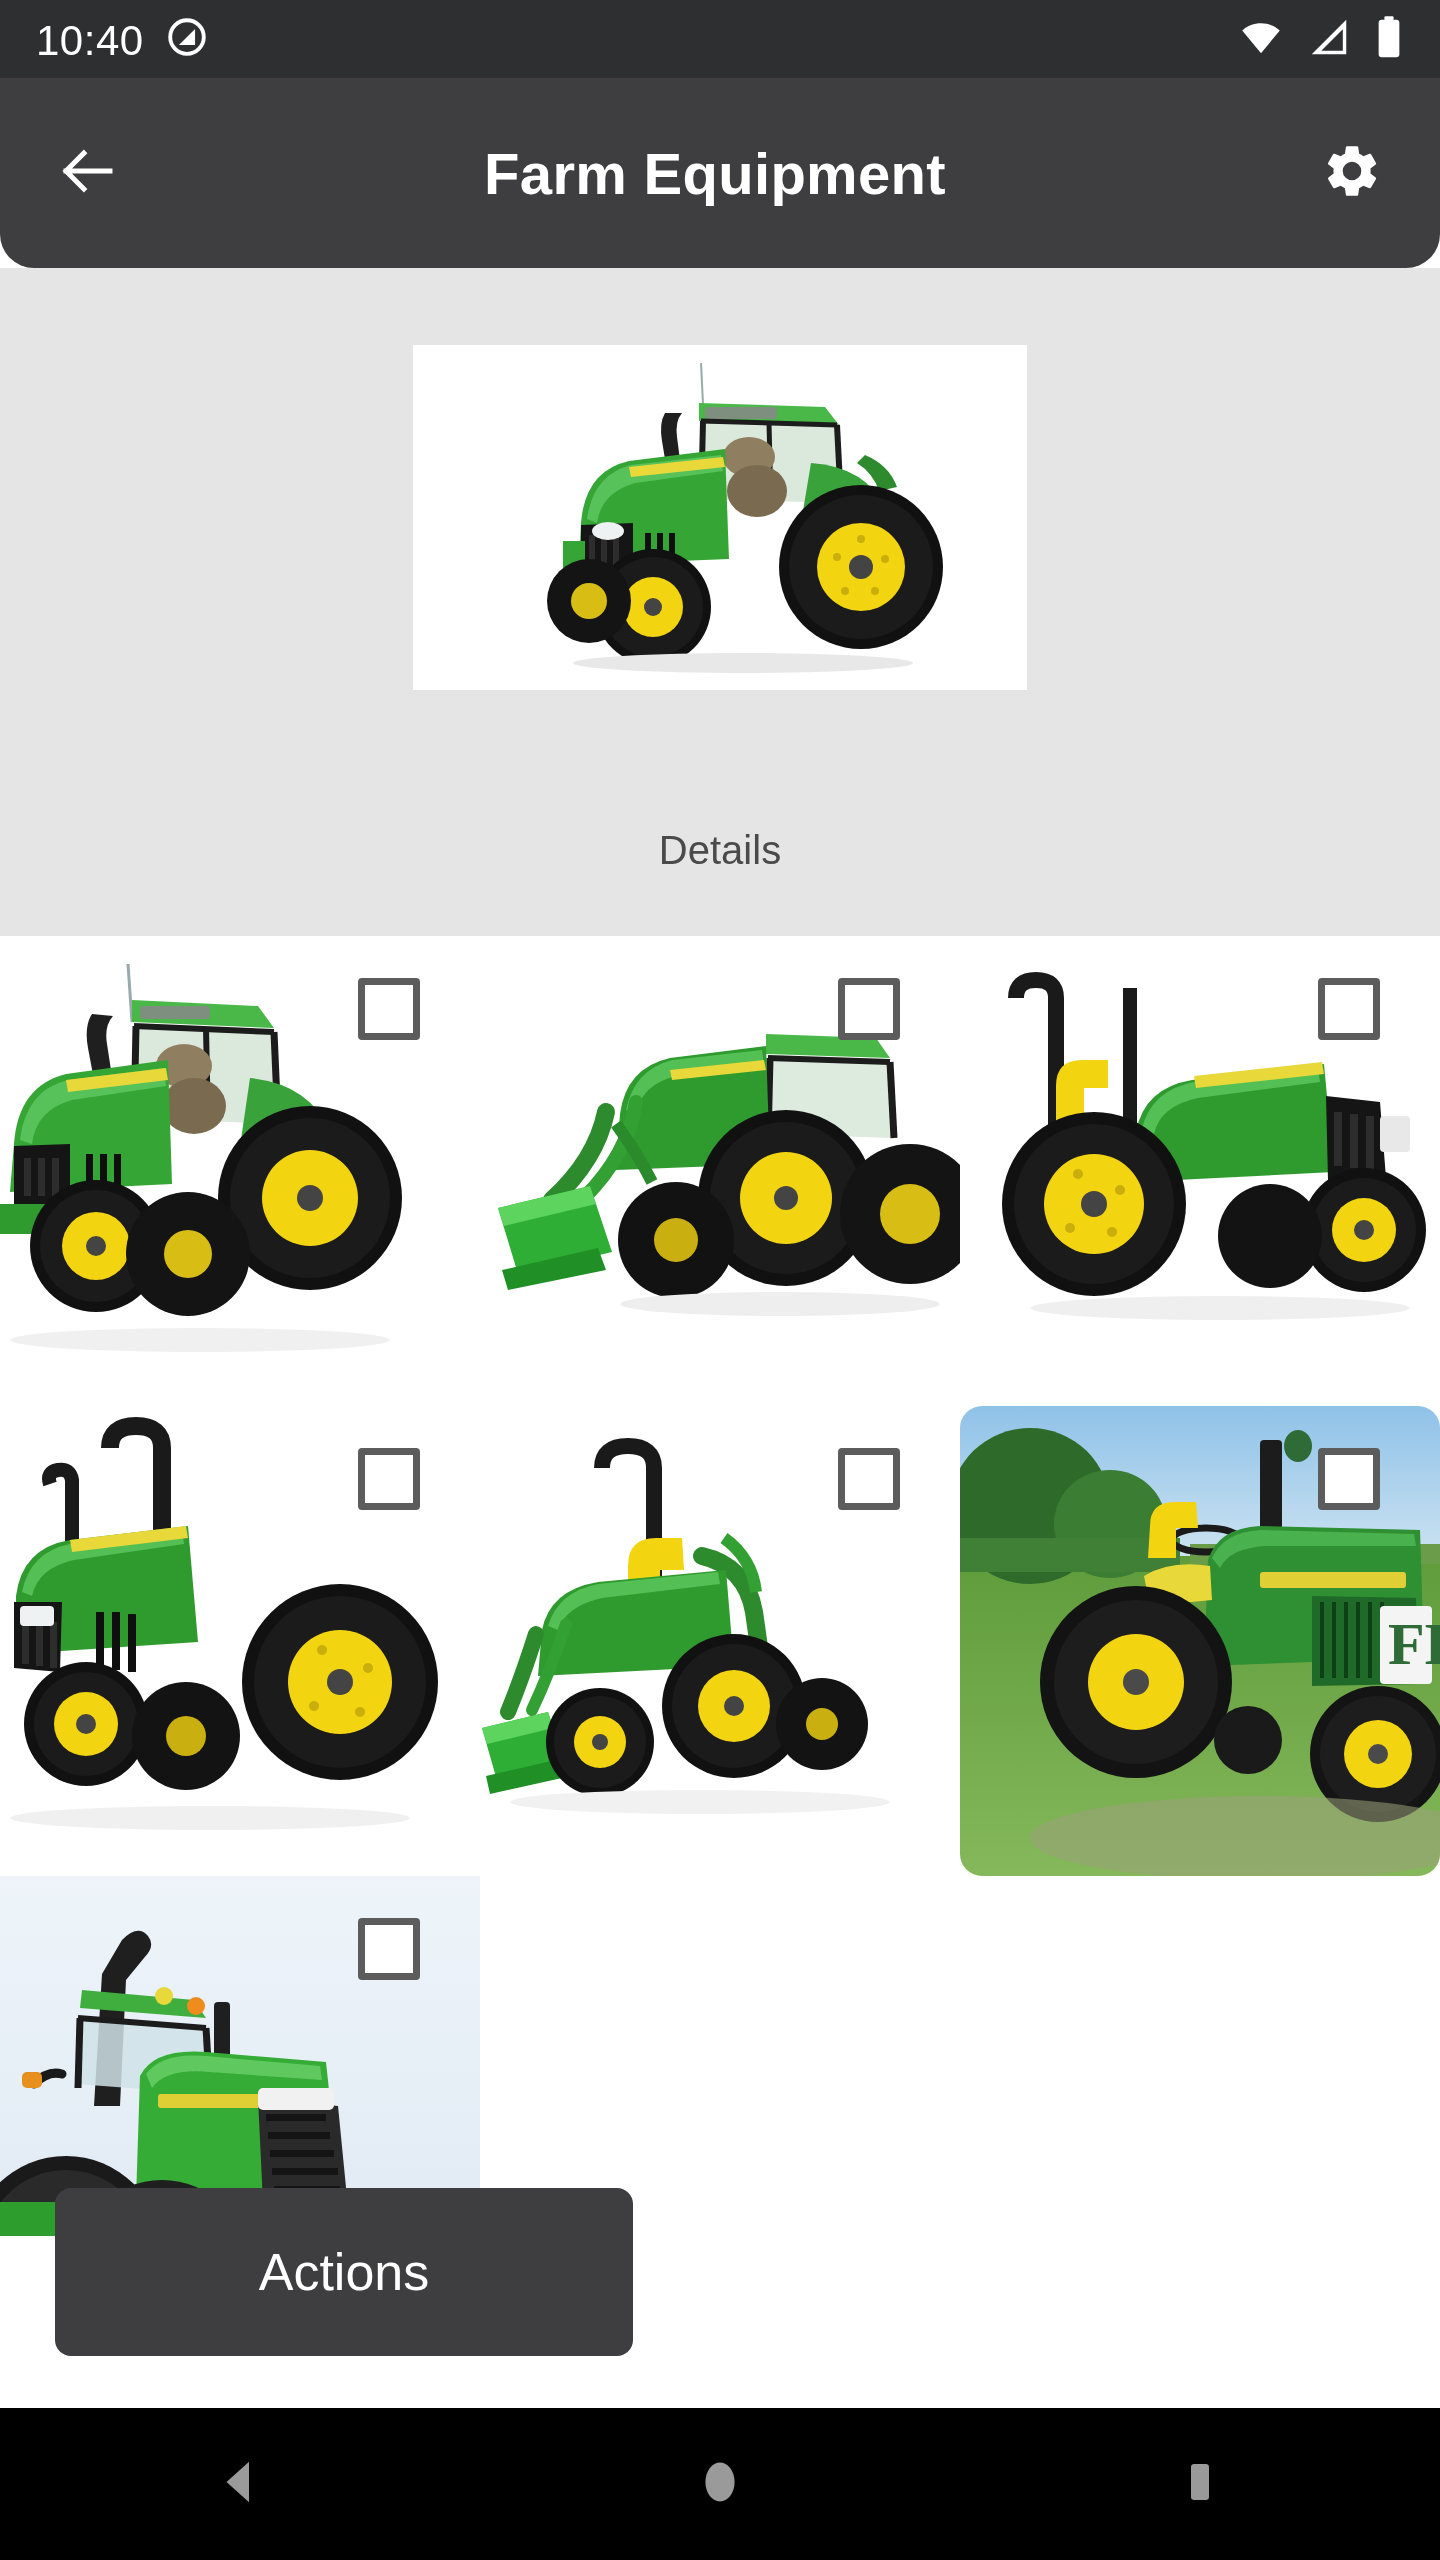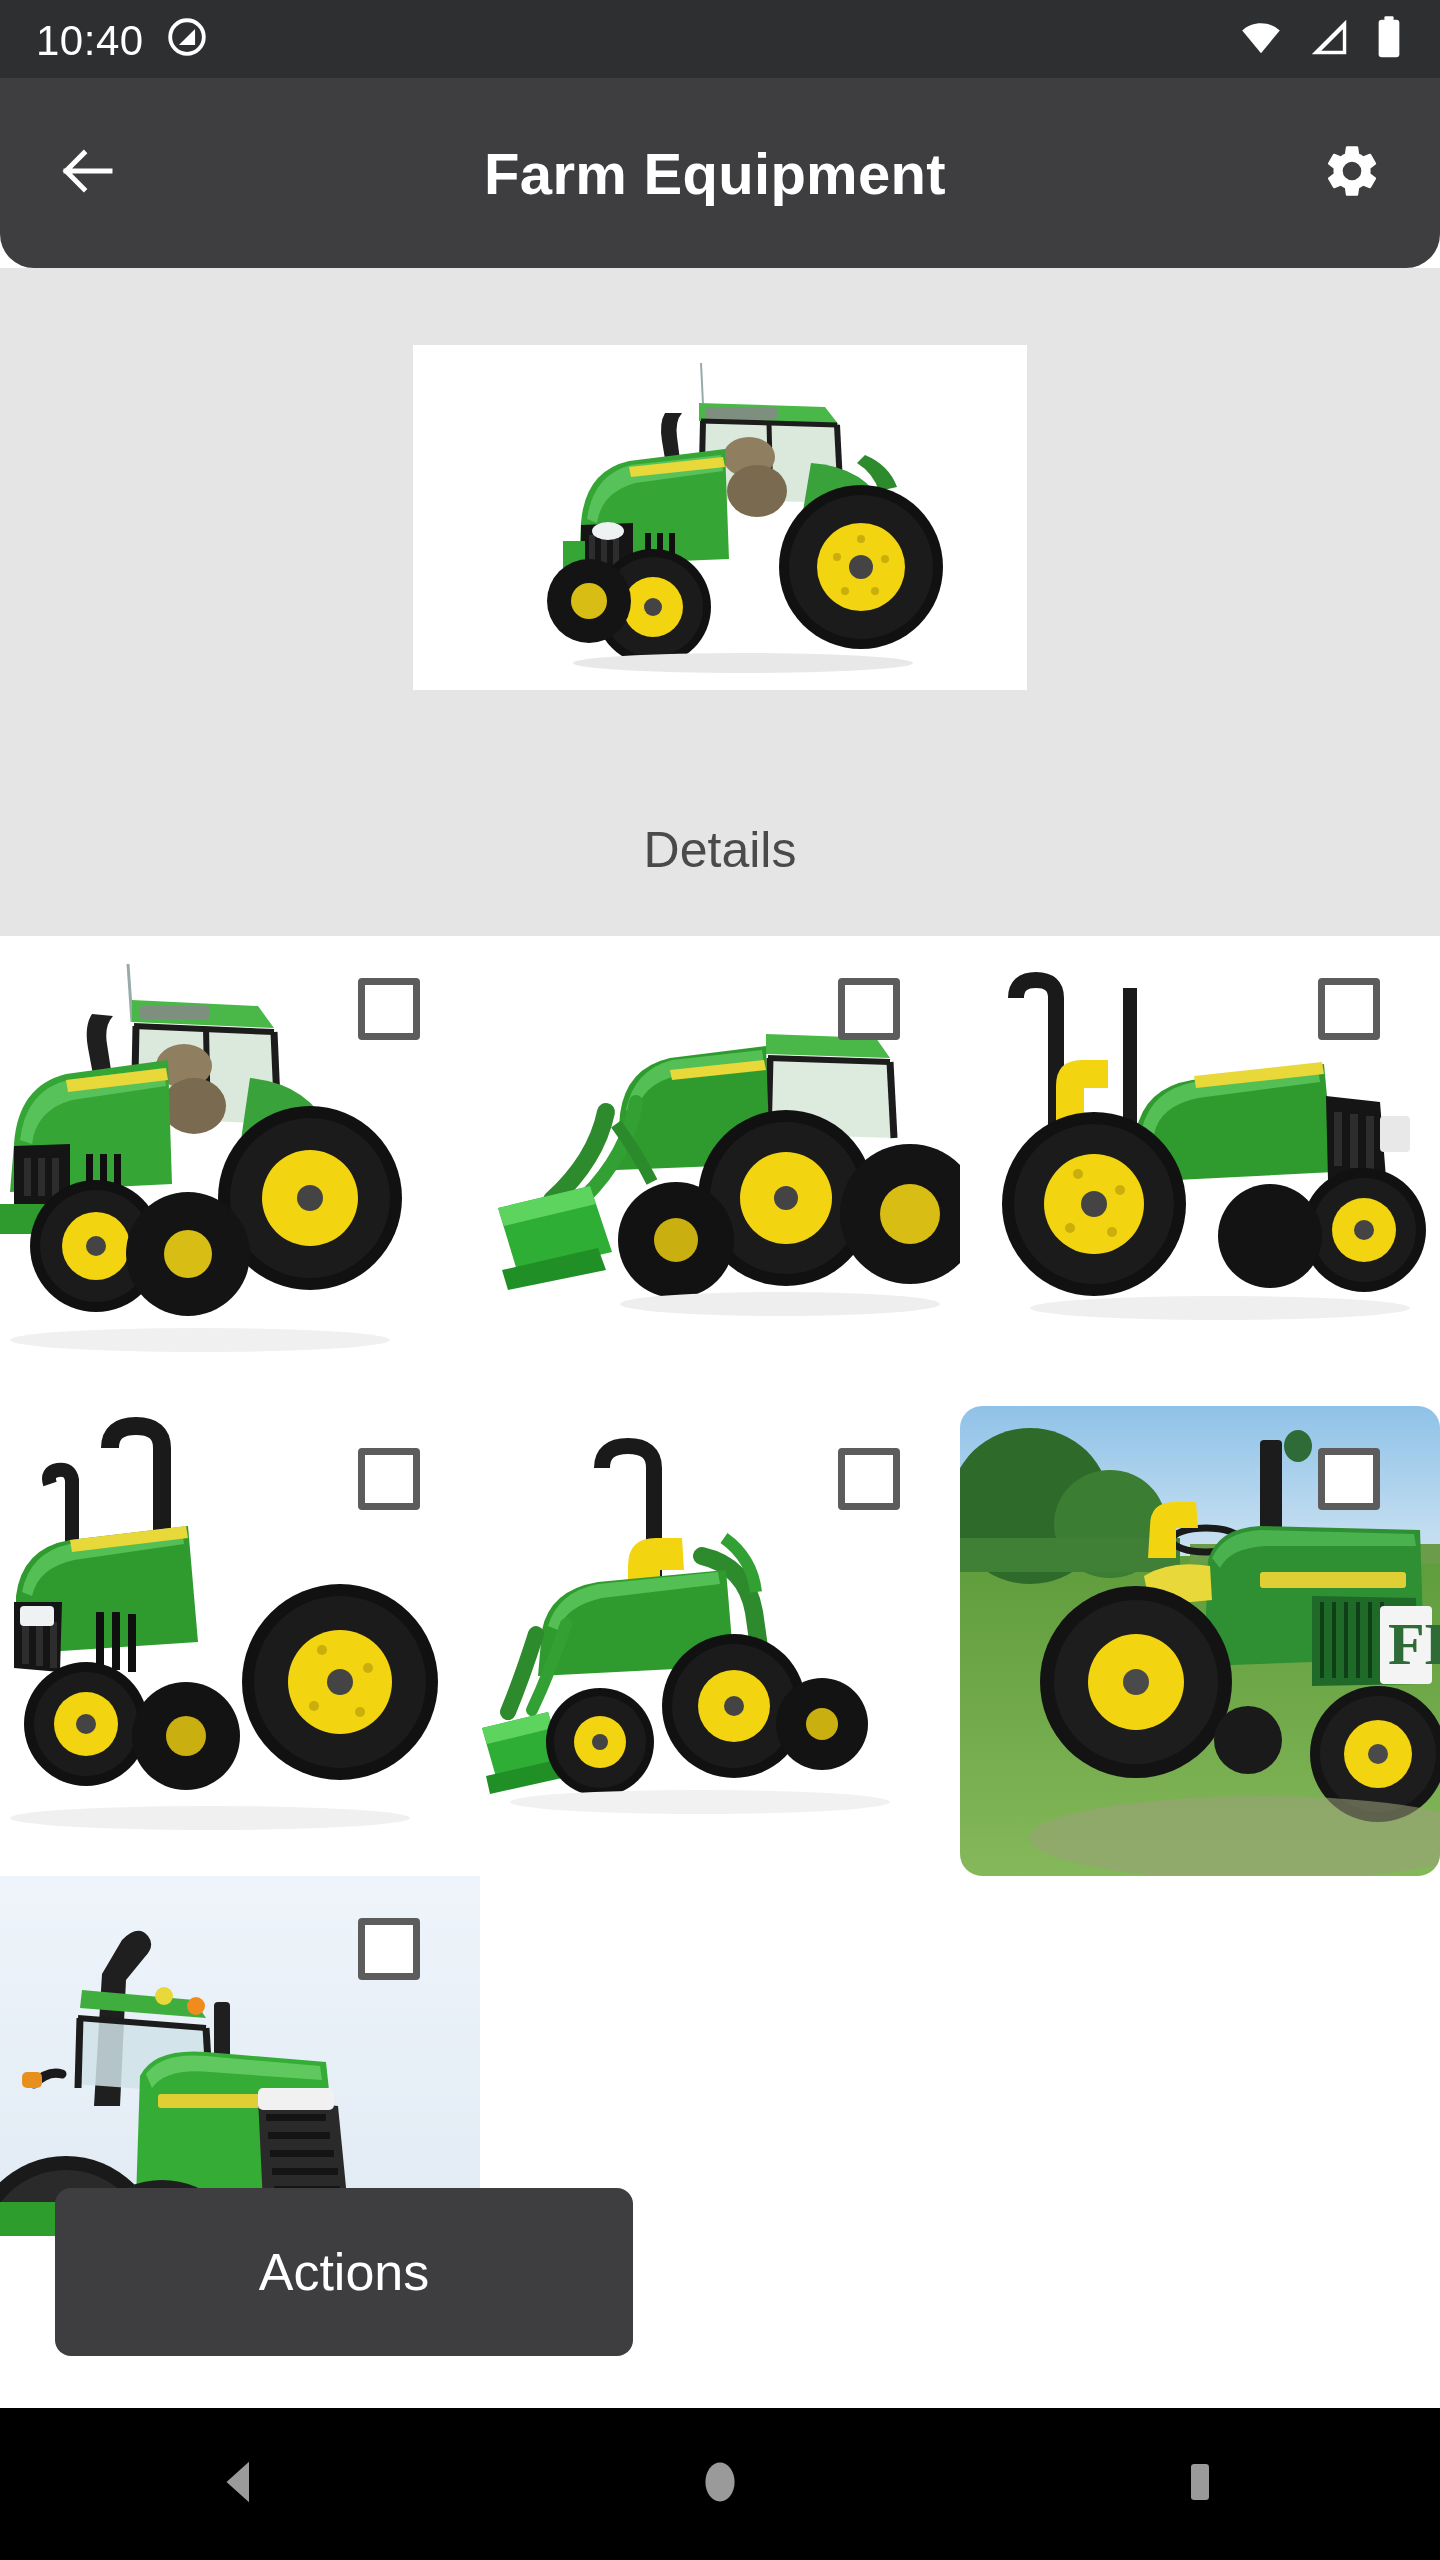--- a/index.html
+++ b/index.html
@@ -54,21 +54,21 @@
   }
   .hero-svg { width:100%; height:100%; display:block; }
 
   
   .tabbar {
     position:absolute; left:0; top:764px; width:1440px; height:172px;
     background:#e5e5e5; display:flex;
   }
   .tab {
     flex:1 1 0; display:flex; align-items:center; justify-content:center;
-    font-size:50px; color:#4a4a4a; font-weight:400;
+    font-size:40px; color:#4a4a4a; font-weight:400;
     position:relative;
   }
   .tab.active {
     background:#ffffff; color:#323232;
     border-top-left-radius:30px; border-top-right-radius:30px;
   }
 
   
   .gallery {
     position:absolute; left:0; top:936px; width:1440px; height:1300px;

